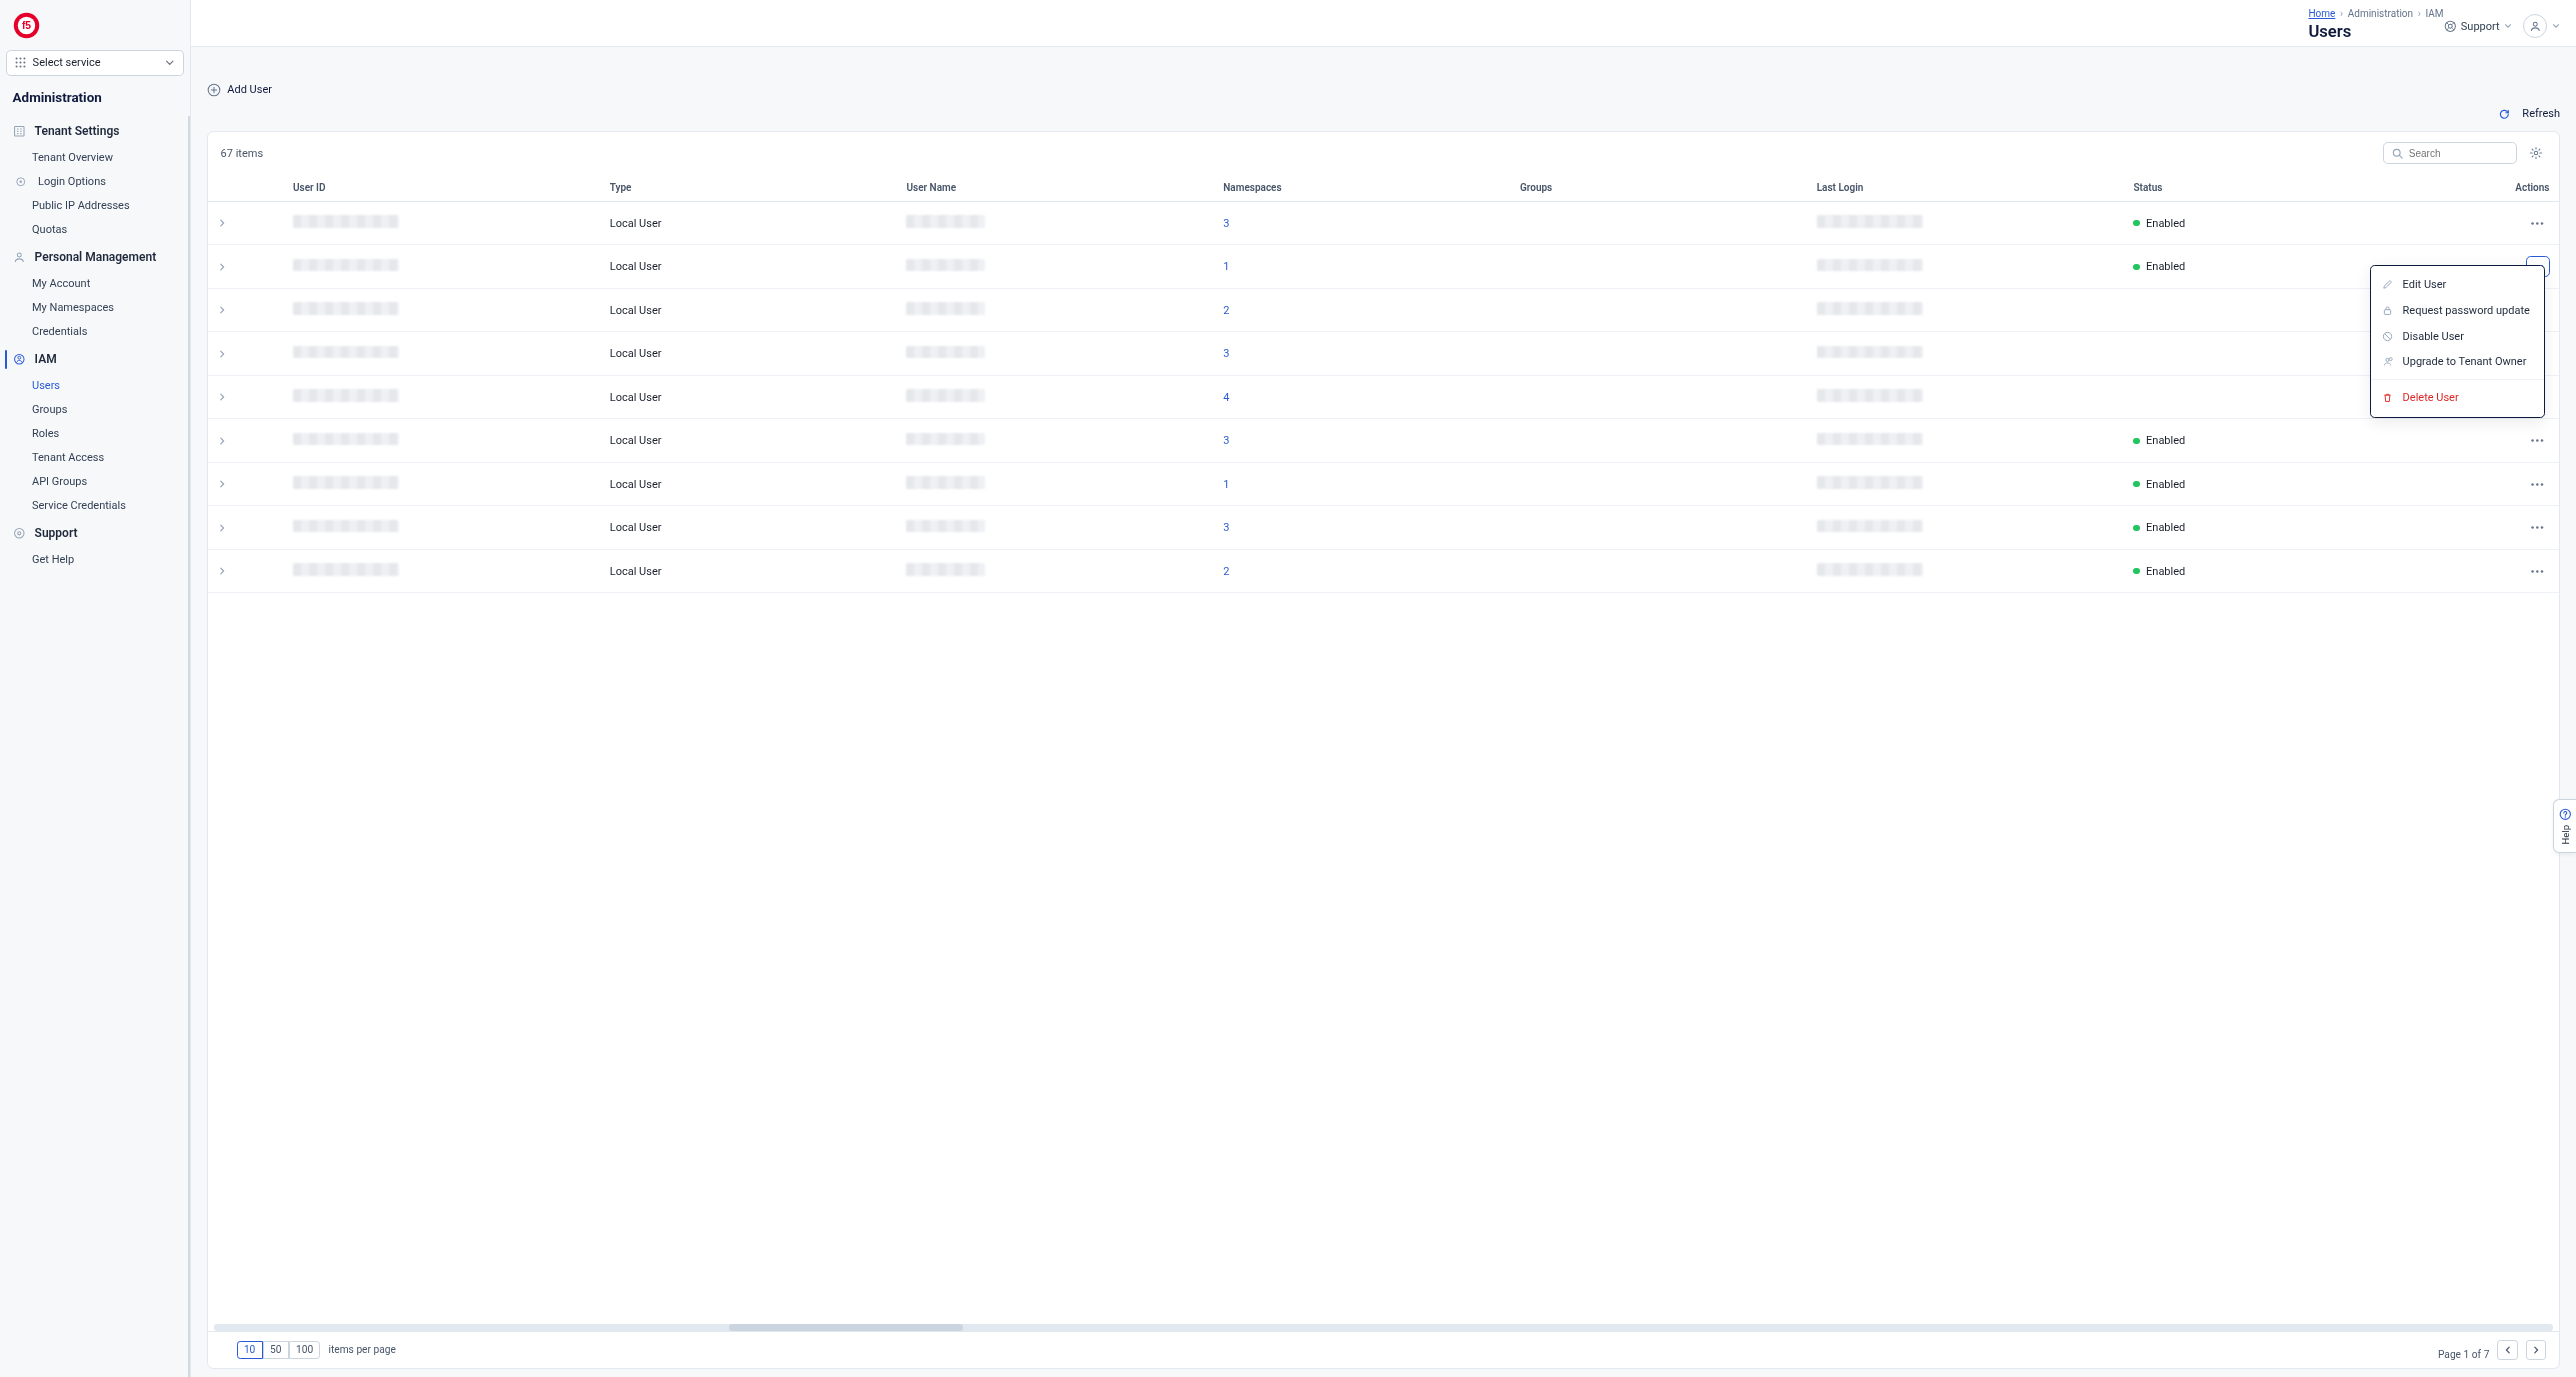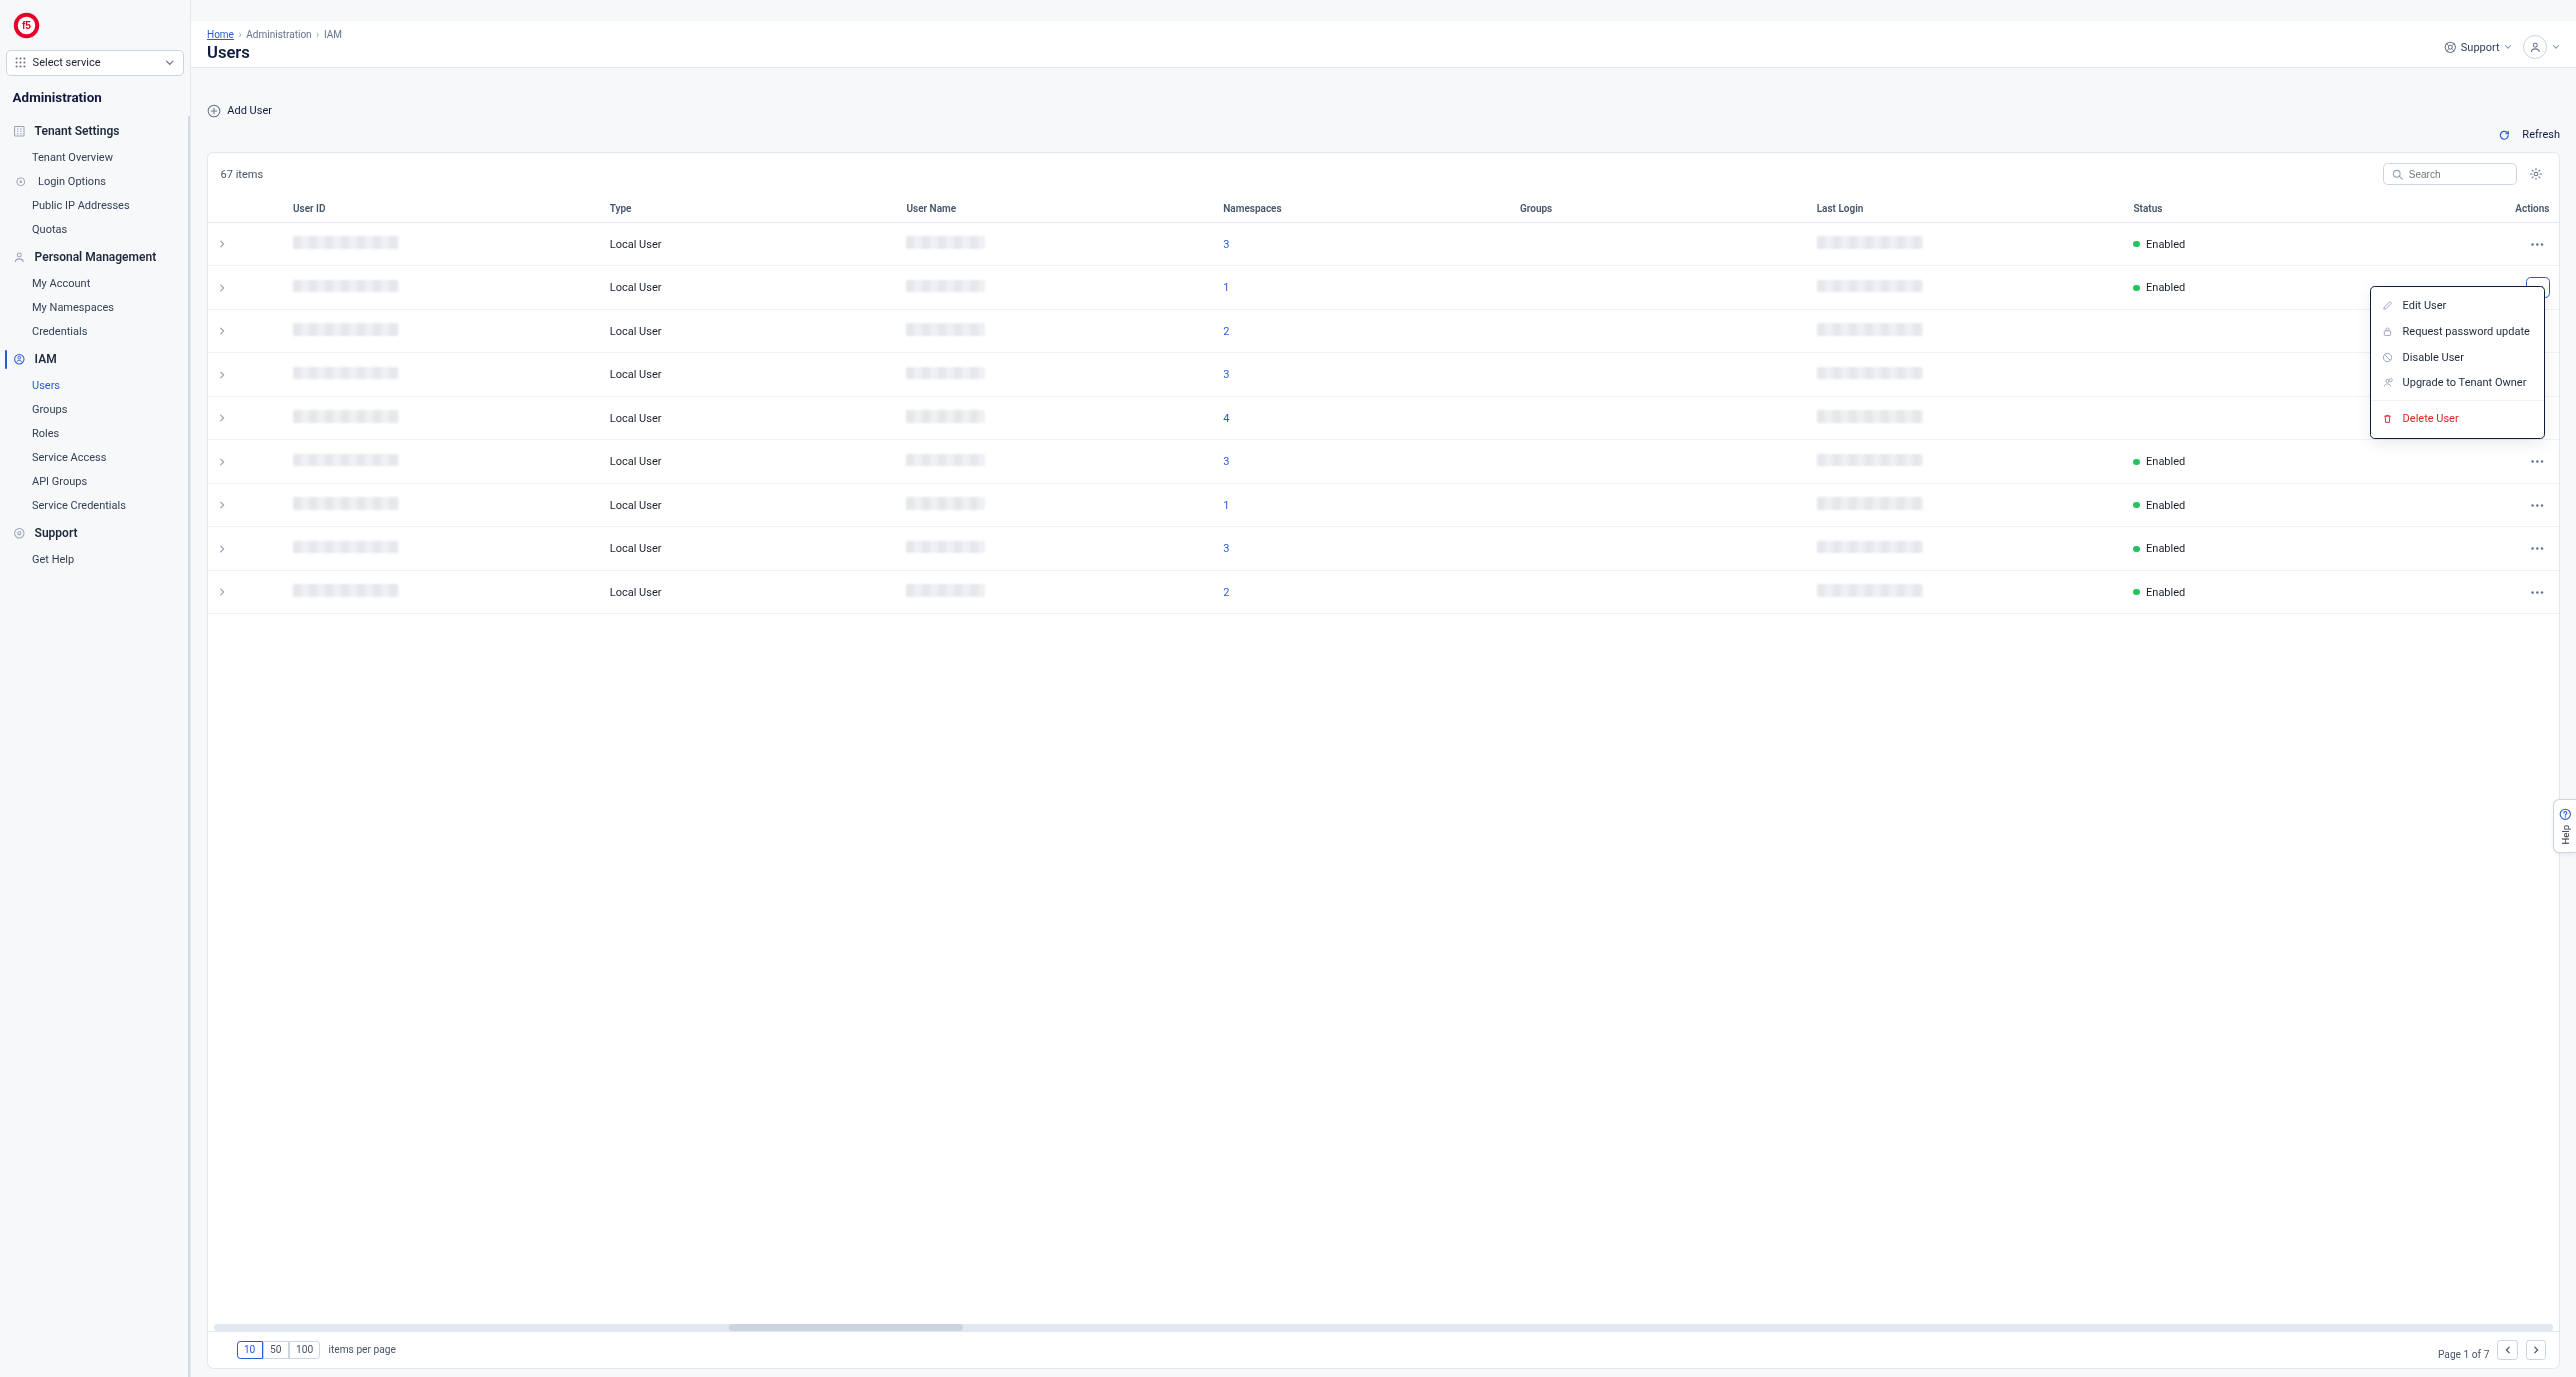--- a/index.html
+++ b/index.html
@@ -73,22 +73,22 @@
 }
 .nav-item-inline {
   display: flex; align-items: center; gap: 6.3px;
   padding: 5.5px 12.6px 5.5px 32px; color: #334155; cursor: pointer;
 }
 .nav-item-inline .mini-icon { color: #94a3b8; width: 11px; display:inline-flex; margin-left:-16px; margin-right:4.7px; }
 
 
 .main { flex: 1; display: flex; flex-direction: column; background: #f7f8fa; overflow: hidden; }
 .topbar {
-  display: flex; align-items: flex-start; justify-content: space-between;
-  padding: 8px 16px 4.7px 16px; border-bottom: 0.8px solid #e2e8f0; background: #fff; margin-top: 21px;
+  display: flex; align-items: flex-start; justify-content: flex-end;
+  padding: 8px 16px 4.7px 16px; border-bottom: 0.8px solid #e2e8f0; background: #fff;
 }
 .crumbs { font-size: 10px; color: #64748b; display: flex; gap: 4.7px; align-items: center; }
 .crumbs a { color: #2a5bd7; text-decoration: underline; cursor: pointer; }
 .crumbs .sep { color: #94a3b8; }
 .page-title { font-size: 16.6px; font-weight: 600; color: #0f1b3d; margin-top: 3.2px; }
 .top-actions { display: flex; align-items: center; gap: 11px; padding-top: 6.3px; }
 .support-btn { display: flex; align-items: center; gap: 4.7px; color: #334155; cursor: pointer; }
 .support-btn .chev { color: #94a3b8; }
 .avatar-btn { display: flex; align-items: center; gap: 4.7px; cursor: pointer; }
 .avatar-circle {
@@ -310,21 +310,21 @@
                 <circle cx="8" cy="8" r="6" fill="none" stroke="currentColor" stroke-width="1.3"></circle>
                 <circle cx="8" cy="6" r="1.8" fill="none" stroke="currentColor" stroke-width="1.2"></circle>
                 <path d="M4.5 12c.5-1.6 1.8-2.5 3.5-2.5s3 .9 3.5 2.5" fill="none" stroke="currentColor" stroke-width="1.2"></path>
               </svg>
             </span>
           <span>IAM</span>
         </div>
         <a class="nav-item active">Users</a>
         <a class="nav-item">Groups</a>
         <a class="nav-item">Roles</a>
-        <a class="nav-item">Service Access</a>
+        <a class="nav-item">Tenant Access</a>
         <a class="nav-item">API Groups</a>
         <a class="nav-item">Service Credentials</a>
       </div>
 
       <div class="nav-group">
         <div class="nav-group-header">
           <span class="ghi">
               <svg width="12.6" height="12.6" viewBox="0 0 16 16">
                 <circle cx="8" cy="8" r="6" fill="none" stroke="currentColor" stroke-width="1.3"></circle>
                 <circle cx="8" cy="8" r="2" fill="none" stroke="currentColor" stroke-width="1.3"></circle>

